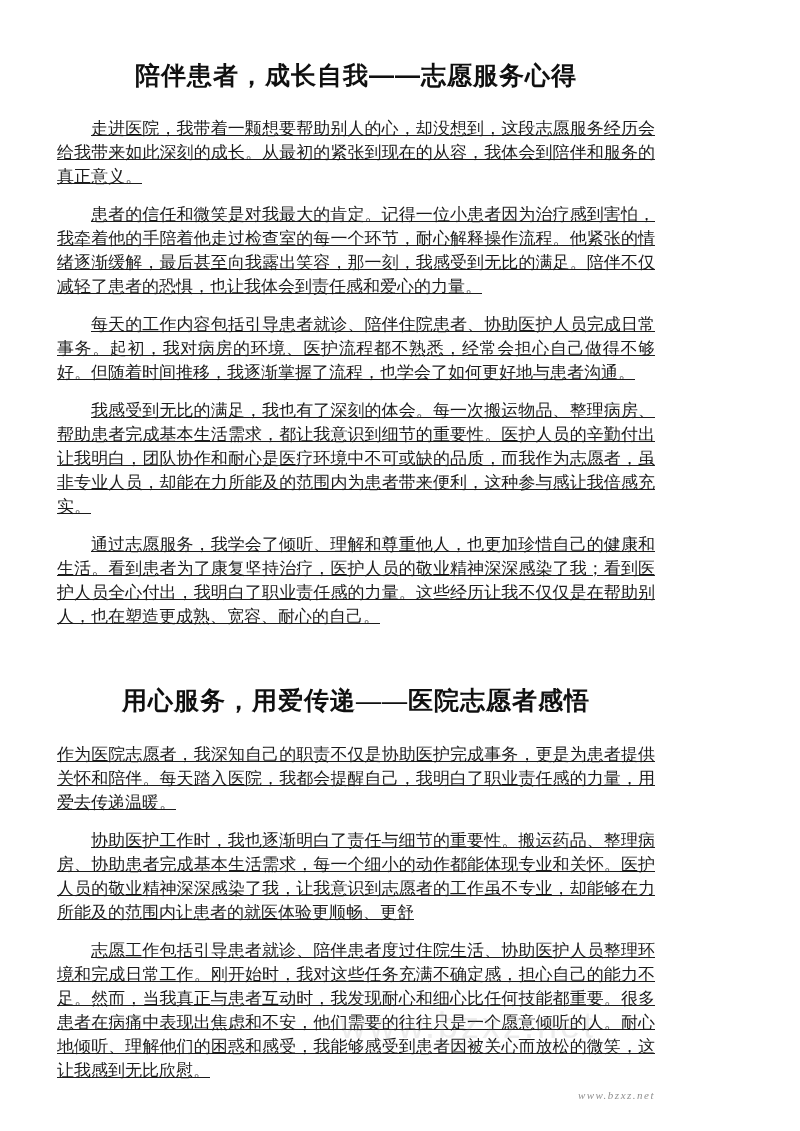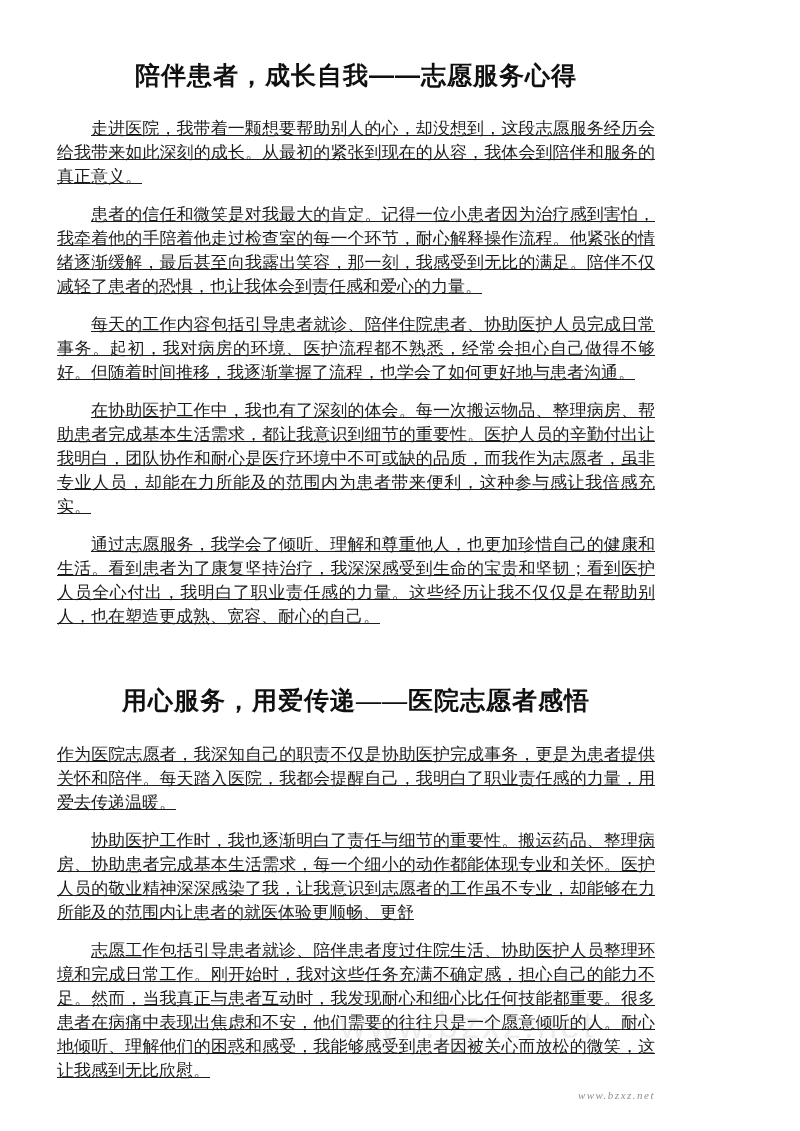--- a/index.html
+++ b/index.html
@@ -74,22 +74,22 @@
 </head>
 <body>
 
 <div class="page">
 
   <div class="article article-1">
     <h1 class="article-title">陪伴患者，成长自我——志愿服务心得</h1>
     <p class="para">走进医院，我带着一颗想要帮助别人的心，却没想到，这段志愿服务经历会给我带来如此深刻的成长。从最初的紧张到现在的从容，我体会到陪伴和服务的真正意义。</p>
     <p class="para">患者的信任和微笑是对我最大的肯定。记得一位小患者因为治疗感到害怕，我牵着他的手陪着他走过检查室的每一个环节，耐心解释操作流程。他紧张的情绪逐渐缓解，最后甚至向我露出笑容，那一刻，我感受到无比的满足。陪伴不仅减轻了患者的恐惧，也让我体会到责任感和爱心的力量。</p>
     <p class="para">每天的工作内容包括引导患者就诊、陪伴住院患者、协助医护人员完成日常事务。起初，我对病房的环境、医护流程都不熟悉，经常会担心自己做得不够好。但随着时间推移，我逐渐掌握了流程，也学会了如何更好地与患者沟通。</p>
-    <p class="para">在协助医护工作中，我也有了深刻的体会。每一次搬运物品、整理病房、帮助患者完成基本生活需求，都让我意识到细节的重要性。医护人员的辛勤付出让我明白，团队协作和耐心是医疗环境中不可或缺的品质，而我作为志愿者，虽非专业人员，却能在力所能及的范围内为患者带来便利，这种参与感让我倍感充实。</p>
-    <p class="para">通过志愿服务，我学会了倾听、理解和尊重他人，也更加珍惜自己的健康和生活。看到患者为了康复坚持治疗，我深深感受到生命的宝贵和坚韧；看到医护人员全心付出，我明白了职业责任感的力量。这些经历让我不仅仅是在帮助别人，也在塑造更成熟、宽容、耐心的自己。</p>
+    <p class="para">我感受到无比的满足，我也有了深刻的体会。每一次搬运物品、整理病房、帮助患者完成基本生活需求，都让我意识到细节的重要性。医护人员的辛勤付出让我明白，团队协作和耐心是医疗环境中不可或缺的品质，而我作为志愿者，虽非专业人员，却能在力所能及的范围内为患者带来便利，这种参与感让我倍感充实。</p>
+    <p class="para">通过志愿服务，我学会了倾听、理解和尊重他人，也更加珍惜自己的健康和生活。看到患者为了康复坚持治疗，医护人员的敬业精神深深感染了我；看到医护人员全心付出，我明白了职业责任感的力量。这些经历让我不仅仅是在帮助别人，也在塑造更成熟、宽容、耐心的自己。</p>
   </div>
 
   <div class="article article-2">
     <h1 class="article-title">用心服务，用爱传递——医院志愿者感悟</h1>
     <p class="para flush">作为医院志愿者，我深知自己的职责不仅是协助医护完成事务，更是为患者提供关怀和陪伴。每天踏入医院，我都会提醒自己，我明白了职业责任感的力量，用爱去传递温暖。</p>
     <p class="para">协助医护工作时，我也逐渐明白了责任与细节的重要性。搬运药品、整理病房、协助患者完成基本生活需求，每一个细小的动作都能体现专业和关怀。医护人员的敬业精神深深感染了我，让我意识到志愿者的工作虽不专业，却能够在力所能及的范围内让患者的就医体验更顺畅、更舒</p>
     <p class="para">志愿工作包括引导患者就诊、陪伴患者度过住院生活、协助医护人员整理环境和完成日常工作。刚开始时，我对这些任务充满不确定感，担心自己的能力不足。然而，当我真正与患者互动时，我发现耐心和细心比任何技能都重要。很多患者在病痛中表现出焦虑和不安，他们需要的往往只是一个愿意倾听的人。耐心地倾听、理解他们的困惑和感受，我能够感受到患者因被关心而放松的微笑，这让我感到无比欣慰。</p>
   </div>
 
   <div class="faint-watermark">www.bzxz.net</div>

